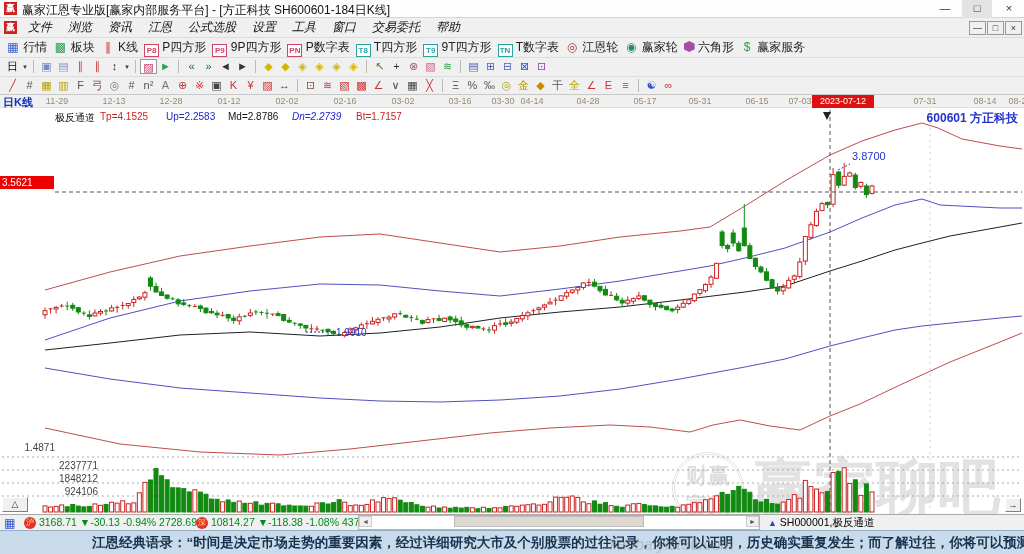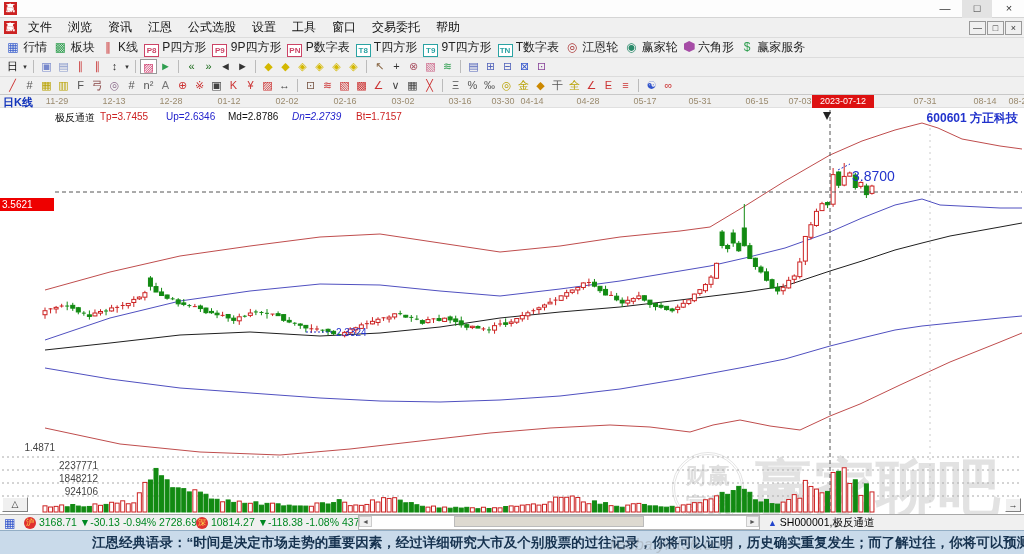--- a/index.html
+++ b/index.html
@@ -9,21 +9,21 @@
 
   
   #titlebar { top:0; height:18px; background:#fdfdfd; border-bottom:1px solid #d5d5d5; }
   .app-icon { position:absolute; left:4px; top:2px; width:13px; height:13px; background:#c22; color:#fff; font-size:9px; line-height:13px; text-align:center; font-weight:bold; }
   #title-text { position:absolute; left:22px; top:2px; font-size:12px; color:#111; white-space:nowrap; }
   .win-btn { position:absolute; top:0; width:30px; height:18px; text-align:center; line-height:17px; font-size:11px; color:#333; }
   #btn-min { right:64px; } #btn-max { right:32px; background:#e3e3e3; } #btn-close { right:0; }
 
   
   #menubar { top:18px; height:20px; background:#f0f0f0; border-bottom:1px solid #dcdcdc; }
-  .menu-item { display:inline-block; padding:0 8px; line-height:19px; font-size:12px; color:#111; }
+  .menu-item { display:inline-block; padding:0 8px; line-height:19px; font-size:12px; color:#111;font-style:italic; }
   #menubar .app-icon { top:3px; }
   #menu-left { position:absolute; left:20px; top:0; white-space:nowrap; }
   .mdi-btn { position:absolute; top:3px; width:17px; height:14px; border:1px solid #999; background:#f0f0f0; font-size:9px; line-height:12px; text-align:center; color:#333; }
 
   
   #toolbar1 { top:38px; height:20px; background:#f0f0f0; border-bottom:1px solid #dcdcdc; padding-left:6px; white-space:nowrap; }
   .tb1-item { display:inline-block; margin-right:6px; line-height:19px; font-size:12px; color:#222; cursor:default; }
   .tb1-icon { display:inline-block; width:14px; text-align:center; font-size:12px; vertical-align:top; }
   .tb1-badge { display:inline-block; width:15px; height:13px; border:1px solid; font-size:8px; line-height:11px; text-align:center; background:#fff; font-weight:bold; vertical-align:-2px; }
   .hexa { display:inline-block; width:11px; height:11px; background:#a64ca6; clip-path:polygon(50% 0,100% 25%,100% 75%,50% 100%,0 75%,0 25%); vertical-align:-1px; }
@@ -40,25 +40,25 @@
   #datebar { top:95px; height:13px; background:#f0f0f0; border-bottom:1px solid #e0e0e0; }
   #pane-label { position:absolute; left:3px; top:0px; color:#1133bb; font-weight:bold; font-size:11px; }
   .date-tick { position:absolute; top:1px; transform:translateX(-50%); font-size:9px; color:#9a8a6e; white-space:nowrap; }
   #date-tag { position:absolute; left:812px; top:0; width:62px; height:13px; background:#dd1111; color:#fff; font-size:9px; text-align:center; line-height:13px; }
 
   
   #chart { top:108px; height:406px; background:#fff; }
   #chart-svg { position:absolute; left:0; top:0; z-index:1; }
   .ind-part { position:absolute; top:3px; font-size:10px; white-space:nowrap; z-index:2; }
   #stock-label { position:absolute; right:6px; top:2px; font-size:12px; font-weight:bold; color:#2233cc; z-index:2; }
-  #price-tag { position:absolute; left:0; top:90px; width:54px; height:13px; background:#ee0000; color:#fff; font-size:10px; line-height:13px; padding-left:2px; z-index:3; }
+  #price-tag { position:absolute; left:0; top:68px; width:54px; height:13px; background:#ee0000; color:#fff; font-size:10px; line-height:13px; padding-left:2px; z-index:3; }
   .px-label { position:absolute; font-size:10px; color:#444; z-index:2; }
   #lbl-bottom { left:0; top:334px; width:55px; text-align:right; }
   .vol-label { left:0; width:98px; text-align:right; }
-  #ann-high { position:absolute; left:852px; top:60px; color:#2233cc; font-size:14px; z-index:2; }
+  #ann-high { position:absolute; left:852px; top:42px; color:#2233cc; font-size:11px; z-index:2; }
   #ann-low  { position:absolute; left:336px; top:219px; color:#2233cc; font-size:10px; z-index:2; }
   #wm1 { position:absolute; left:698px; top:313px; font-size:20px; color:#c9c9c9; letter-spacing:2px; z-index:0; white-space:nowrap; }
   #wm2 { position:absolute; left:752px; top:338px; font-size:62px; font-weight:bold; color:#cfcfcf; opacity:.6; z-index:0; white-space:nowrap; }
   #wm-logo { position:absolute; left:672px; top:344px; width:72px; height:72px; border:3px double #ccc; border-radius:50%; opacity:.55; z-index:0; text-align:center; font-size:22px; color:#c5c5c5; line-height:30px; padding-top:6px; font-weight:bold; }
   .mini-btn { position:absolute; background:#f0f0f0; border:1px solid; border-color:#fff #808080 #808080 #fff; font-size:9px; text-align:center; color:#333; z-index:3; }
   #btn-tri { left:2px; top:389px; width:26px; height:15px; line-height:13px; }
   #btn-arrow { left:1005px; top:390px; width:16px; height:14px; line-height:12px; }
 
   
   #statusbar { top:514px; height:16px; background:#f0f0f0; border-top:1px solid #a8a8a8; font-size:10.5px; }
@@ -75,20 +75,21 @@
   #quotebar { top:530px; height:24px; background:#c9daea; border-top:1px solid #93aec5; color:#16324f; font-size:13.5px; font-weight:bold; line-height:23px; padding-left:92px; white-space:nowrap; }
   #wm3 { position:absolute; left:610px; top:536px; font-size:16px; color:#888; opacity:.32; z-index:50; font-style:italic; }
 </style>
 </head>
 <body>
 
 <div id="app">
 
   <div class="row" id="titlebar">
     <span class="app-icon">赢</span>
+    <span id="title-text">赢家江恩专业版[赢家内部服务平台] - [方正科技  SH600601-184日K线]</span>
     <span class="win-btn" id="btn-min">—</span>
     <span class="win-btn" id="btn-max">□</span>
     <span class="win-btn" id="btn-close">×</span>
   </div>
 
   <div class="row" id="menubar">
     <span class="app-icon">赢</span>
     <span id="menu-left"><span class="menu-item">文件</span><span class="menu-item">浏览</span><span class="menu-item">资讯</span><span class="menu-item">江恩</span><span class="menu-item">公式选股</span><span class="menu-item">设置</span><span class="menu-item">工具</span><span class="menu-item">窗口</span><span class="menu-item">交易委托</span><span class="menu-item">帮助</span></span>
     <span class="mdi-btn" style="right:38px">—</span>
     <span class="mdi-btn" style="right:20px">□</span>
@@ -573,32 +574,32 @@
         <rect x="869.9499999999999" y="78.0451666272711" width="4" height="7.334368041250855" fill="#fff" stroke="#cc2222" stroke-width="1"></rect>
         <rect x="869.9499999999999" y="383.91522892715875" width="4" height="20.08477107284125" fill="#fff" stroke="#cc2222" stroke-width="1"></rect>
         <line x1="55" y1="84" x2="1022" y2="84" stroke="#555555" stroke-width="1" stroke-dasharray="4,3"></line>
         <line x1="830" y1="2" x2="830" y2="404" stroke="#555555" stroke-width="1" stroke-dasharray="4,3"></line>
         <polygon points="823,4 831,4 827,12" fill="#222"></polygon>
         <line x1="838" y1="62" x2="850" y2="56" stroke="#2233cc" stroke-width="1" stroke-dasharray="2,2"></line>
         <line x1="306" y1="224" x2="334" y2="224" stroke="#2233cc" stroke-width="1" stroke-dasharray="2,2"></line>
       </svg>
     <div id="indicator-row">
         <span class="ind-part" style="left: 55px; color: rgb(17, 17, 17); font-family: Liberation Mono, monospace;">极反通道</span>
-        <span class="ind-part" style="left: 100px; color: rgb(204, 34, 34);">Tp=3.7455</span>
-        <span class="ind-part" style="left: 166px; color: rgb(34, 34, 204);">Up=2.6346</span>
+        <span class="ind-part" style="left: 100px; color: rgb(204, 34, 34);">Tp=4.1525</span>
+        <span class="ind-part" style="left: 166px; color: rgb(34, 34, 204);">Up=2.2583</span>
         <span class="ind-part" style="left: 228px; color: rgb(17, 17, 17);">Md=2.8786</span>
         <span class="ind-part" style="left: 292px; color: rgb(34, 34, 204); font-style: italic;">Dn=2.2739</span>
         <span class="ind-part" style="left: 356px; color: rgb(204, 34, 34);">Bt=1.7157</span>
       </div>
     <div id="stock-label">
       <span>600601</span>&nbsp;<span>方正科技</span>
     </div>
     <div id="price-tag">3.5621</div>
     <div id="ann-high">3.8700</div>
-    <div id="ann-low">2.3324</div>
+    <div id="ann-low">1.9910</div>
     <div class="px-label" id="lbl-bottom">1.4871</div>
     <div class="px-label vol-label" style="top:352px">2237771</div>
     <div class="px-label vol-label" style="top:365px">1848212</div>
     <div class="px-label vol-label" style="top:378px">924106</div>
     <div class="mini-btn" id="btn-tri">△</div>
     <div class="mini-btn" id="btn-arrow">→</div>
   </div>
 
   <div class="row" id="statusbar">
     <span id="kb-icon">▦</span>

